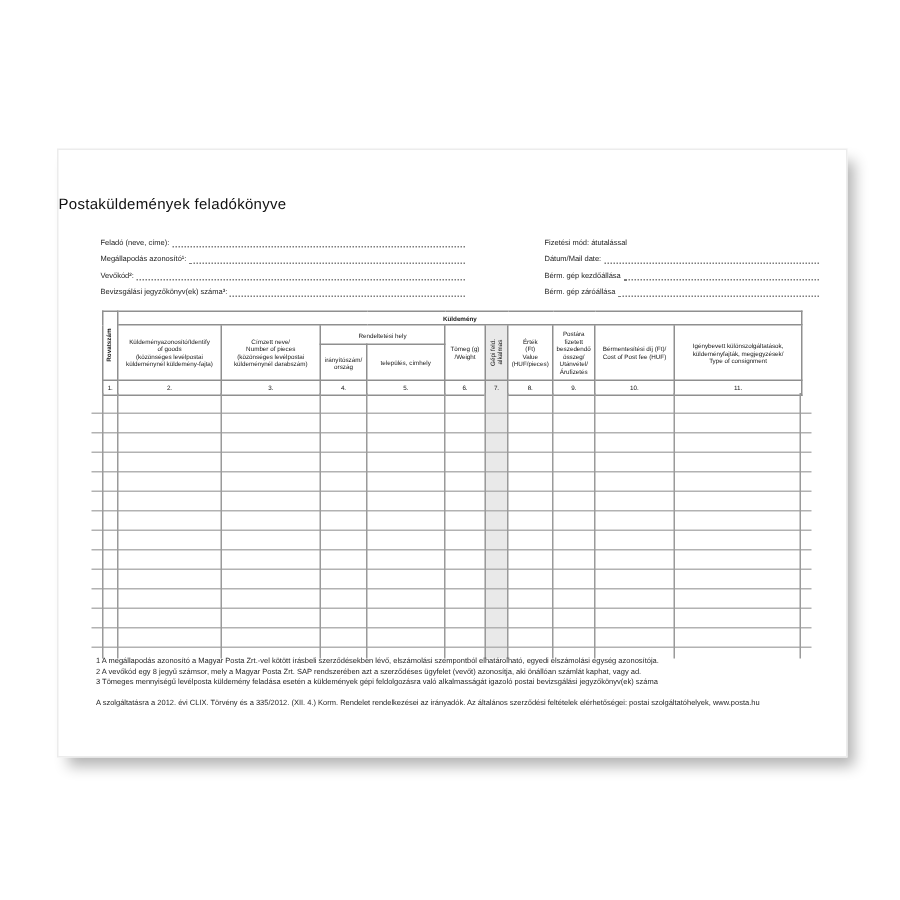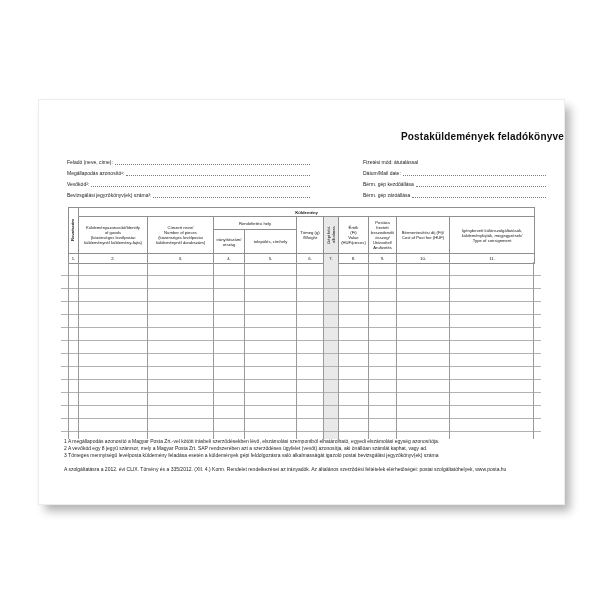--- a/index.html
+++ b/index.html
@@ -4,22 +4,22 @@
 <style>
   * { margin:0; padding:0; box-sizing:border-box; }
   html,body { width:600px; height:600px; background:#ffffff; overflow:hidden;
               font-family:"Liberation Sans", sans-serif; color:#1b1b1b; }
   .page {
     position:absolute; left:38px; top:99px; width:527px; height:406px;
     background:#ffffff; border:1px solid #ececec;
     box-shadow:6px 7px 9px -1px rgba(0,0,0,0.30);
   }
   .title {
-    position:absolute; top:31px; left:0; width:100%; text-align:right;
-    font-size:10px; font-weight:bold; letter-spacing:0.2px; color:#101010;
+    position:absolute; top:31px; left:0; width:100%; text-align:left;
+    font-size:10px; font-weight:normal; letter-spacing:0.2px; color:#101010;
   }
   .field-row { position:absolute; display:flex; align-items:flex-end; height:7px; }
   .field-row .lbl { font-size:5px; line-height:6px; white-space:nowrap; color:#222; }
   .field-row .dots { flex:1 1 auto; border-bottom:1px dotted #7d7d7d; height:5px; margin-left:2px; }
   .fl { left:28px; width:243px; }
   .fr { left:324px; width:183px; }
 
   table.hdr {
     position:absolute; left:29px; top:107px; width:466px;
     border-collapse:collapse; table-layout:fixed;

